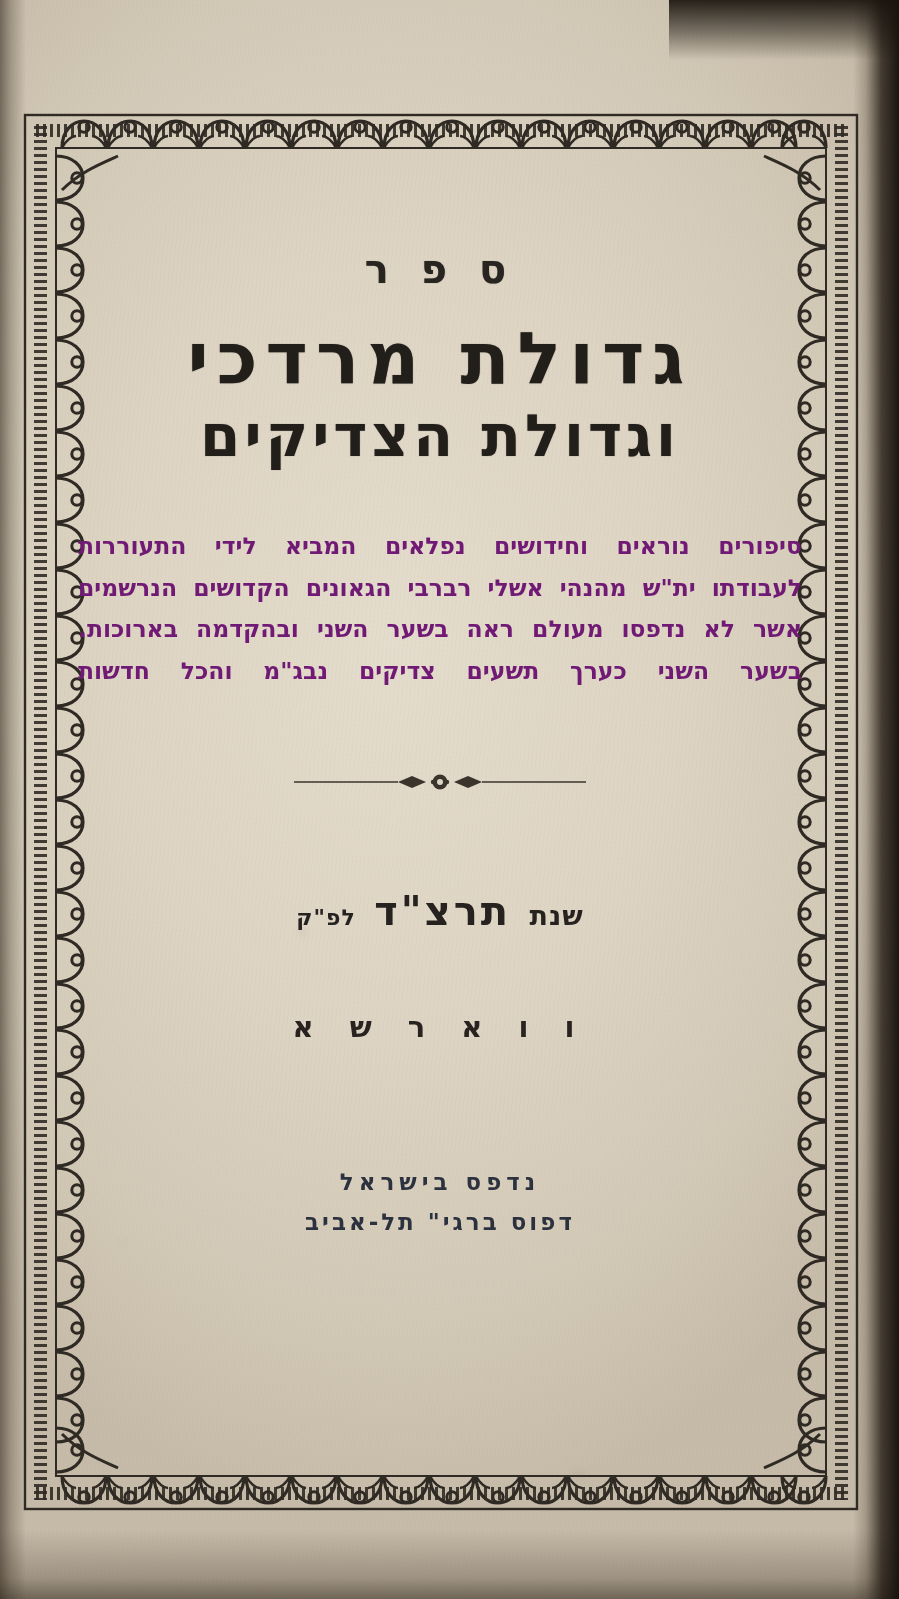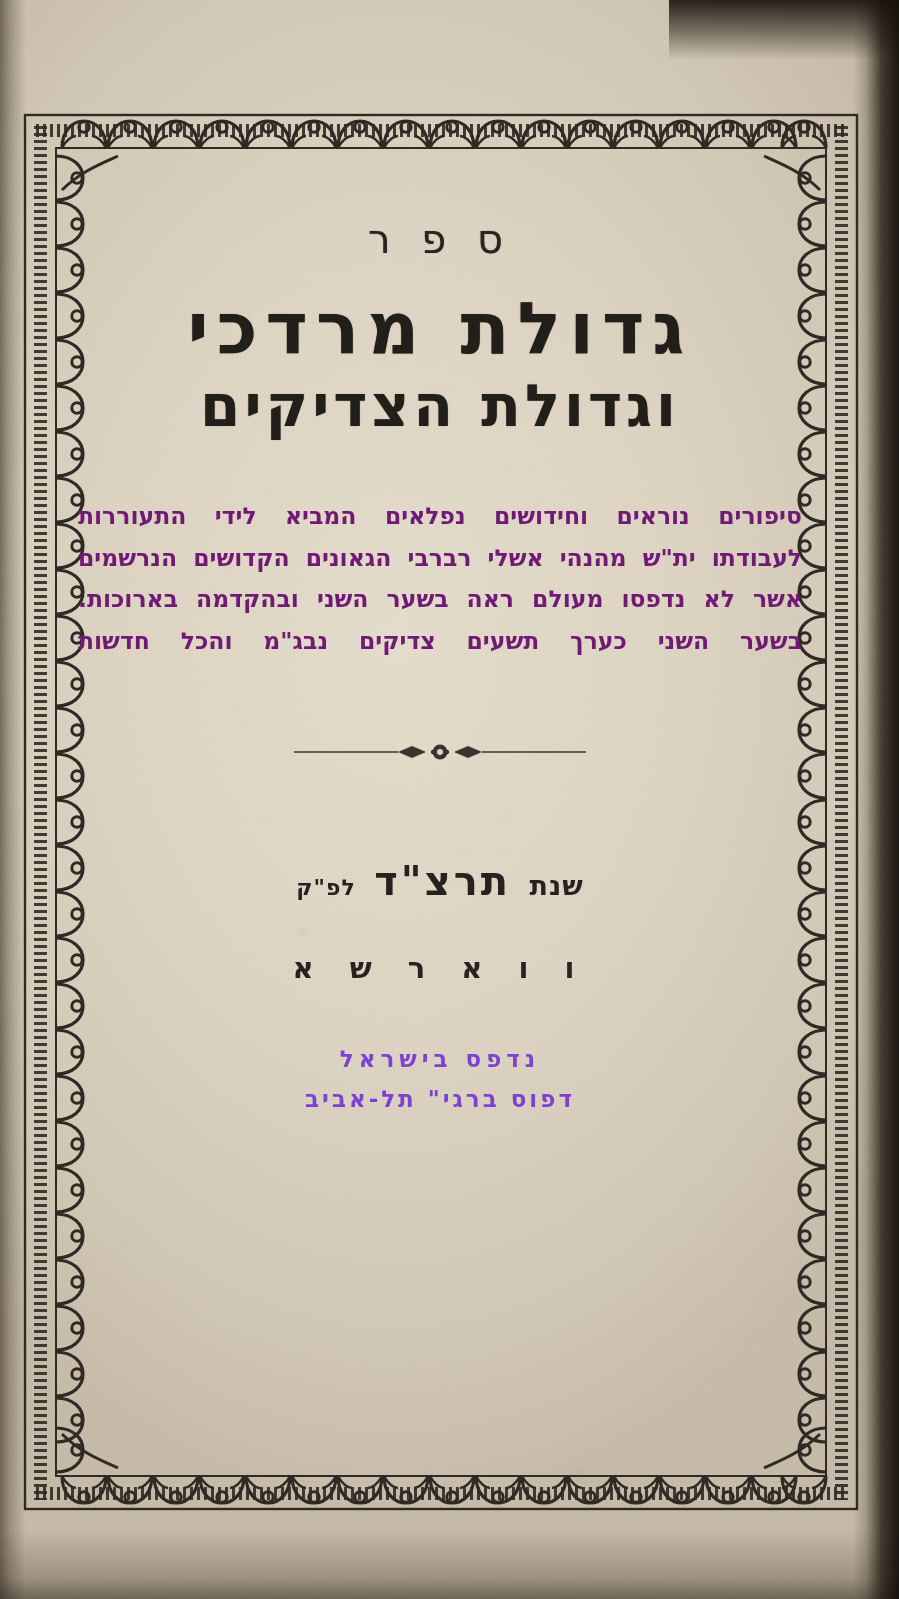--- a/index.html
+++ b/index.html
@@ -107,24 +107,24 @@
     top: 150px;
     width: 760px;
     height: 1330px;
     z-index: 4;
     direction: rtl;
     text-align: center;
     color: #2a2520;
   }
 
   .word-sefer {
-    margin-top: 66px;
+    margin-top: 96px;
     font-family: "DejaVu Sans", sans-serif;
     font-size: 40px;
-    font-weight: 400;
+    font-weight: 700;
     letter-spacing: 9px;
     color: #282420;
     text-shadow: 0 0 1px rgba(40,36,32,.5);
   }
 
   .title-main {
     margin-top: 28px;
     font-family: "DejaVu Sans", sans-serif;
     font-size: 72px;
     font-weight: 700;
@@ -170,36 +170,36 @@
   .year .big {
     font-size: 40px;
     letter-spacing: 3px;
     margin: 0 8px;
   }
   .year .small {
     font-size: 22px;
   }
 
   .city {
-    margin-top: 47px;
+    margin-top: 76px;
     font-family: "DejaVu Sans", sans-serif;
     font-size: 29px;
     font-weight: 700;
     letter-spacing: 13px;
     color: #282320;
   }
 
   .imprint {
-    margin-top: 54px;
+    margin-top: 118px;
     font-family: "DejaVu Sans", sans-serif;
     font-size: 23px;
     font-weight: 700;
     letter-spacing: 5px;
     line-height: 1.75;
-    color: #6d28d9;
+    color: #0f172a;
     opacity: .85;
   }
   .imprint .l2 { letter-spacing: 3px; }
 
   
   .smudge {
     position: absolute;
     z-index: 6;
     pointer-events: none;
     background: rgba(120,105,85,0.18);

